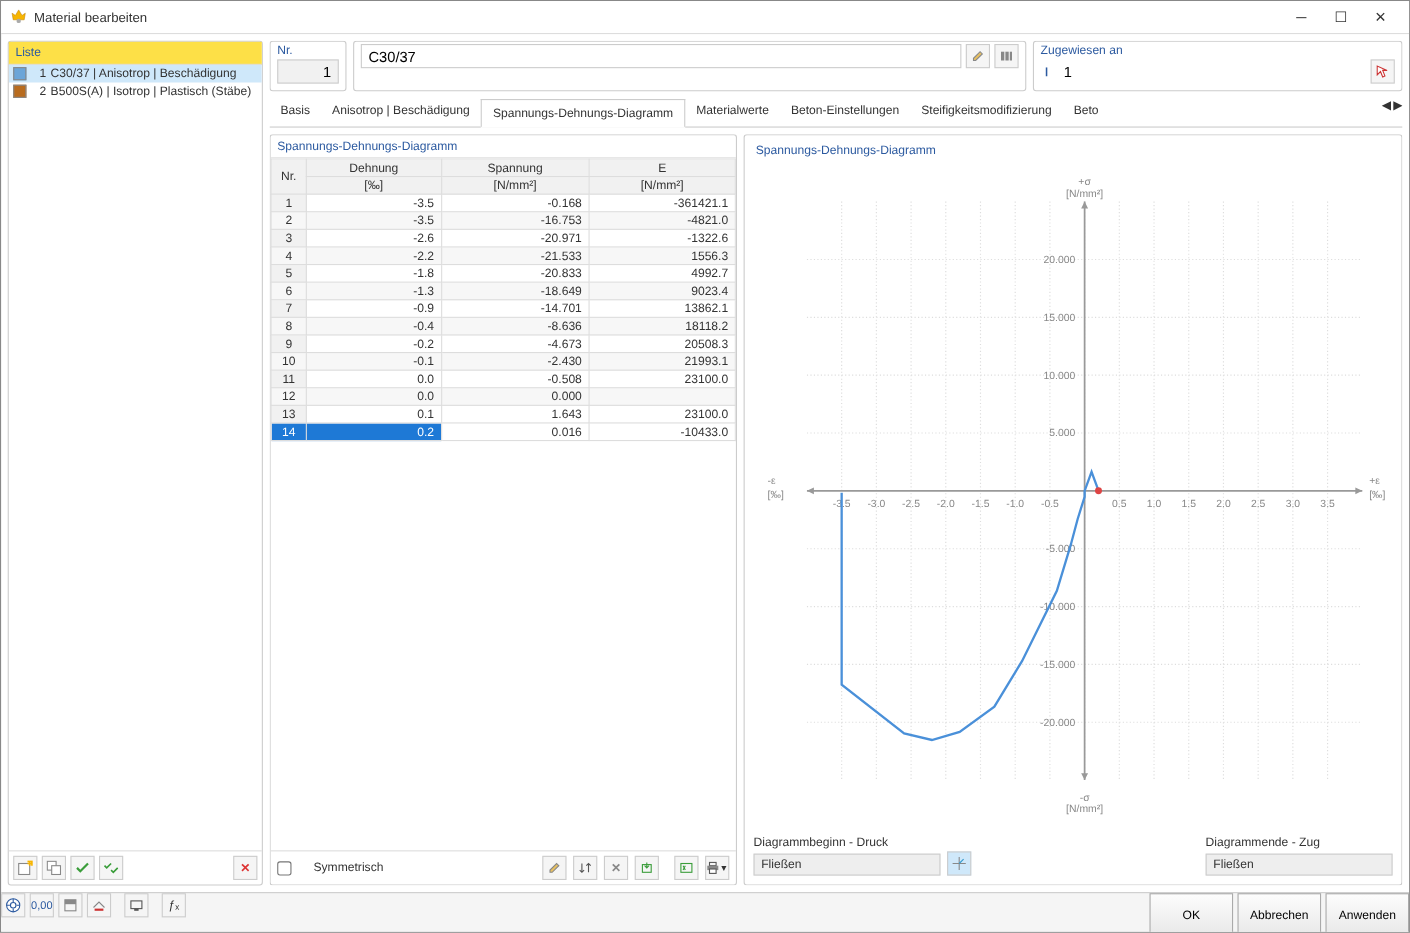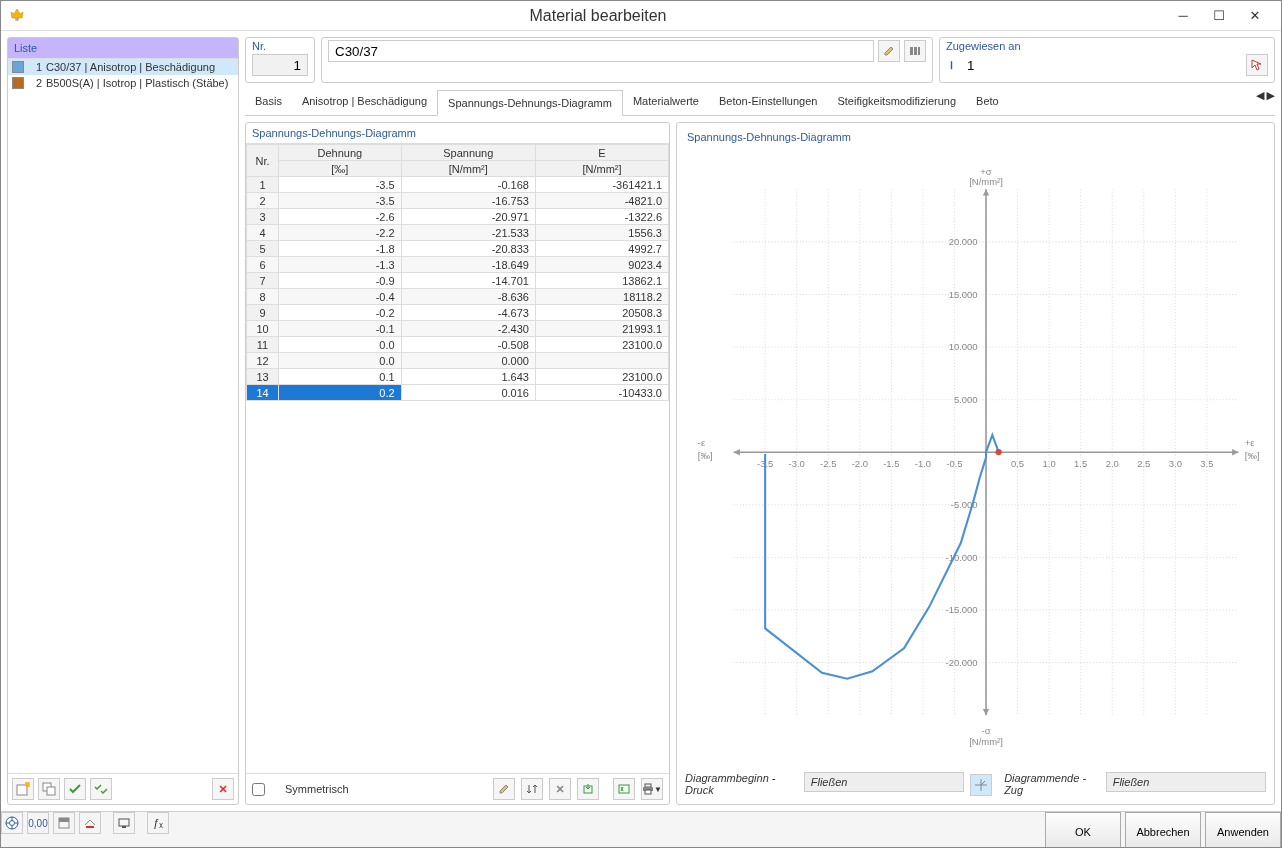--- a/index.html
+++ b/index.html
@@ -1,23 +1,23 @@
 <!DOCTYPE html>
 <html><head>
 <meta charset="utf-8">
 <style>
 * { box-sizing: border-box; margin: 0; padding: 0; }
 body { font-family: "Segoe UI", Tahoma, sans-serif; font-size: 11px; background: #fff; color: #333; width: 1282px; height: 848px; overflow: hidden; display: flex; flex-direction: column; border: 1px solid #888; }
 .titlebar { height: 30px; display: flex; align-items: center; padding: 0 8px; background: #fff; border-bottom: 1px solid #ddd; }
 .titlebar .icon { width: 16px; height: 16px; margin-right: 6px; }
-.titlebar .title { flex: 1; font-size: 16px; text-align: center; }
+.titlebar .title { flex: 1; font-size: 12px; }
 .titlebar .winbtn { width: 36px; height: 24px; display: flex; align-items: center; justify-content: center; cursor: pointer; font-size: 13px; }
 .content { flex: 1; display: flex; padding: 6px; gap: 6px; overflow: hidden; }
 .left-panel { width: 232px; display: flex; flex-direction: column; border: 1px solid #ccc; border-radius: 3px; }
-.panel-header { font-size: 11px; color: #2c5aa0; padding: 4px 6px; border-bottom: 1px solid #ddd; background: #c4b5fd; }
+.panel-header { font-size: 11px; color: #2c5aa0; padding: 4px 6px; border-bottom: 1px solid #ddd; background: #fde047; }
 .list-items { flex: 1; overflow: auto; }
 .list-row { display: flex; align-items: center; padding: 2px 4px; cursor: pointer; gap: 4px; }
 .list-row.selected { background: #cfe8fa; }
 .matcolor { width: 12px; height: 12px; border: 1px solid #888; }
 .matidx { width: 14px; text-align: right; }
 .left-toolbar { display: flex; gap: 4px; padding: 4px; border-top: 1px solid #ddd; }
 .tbtn { width: 22px; height: 22px; border: 1px solid #ccc; background: #f5f5f5; display: flex; align-items: center; justify-content: center; cursor: pointer; font-size: 11px; }
 .right-panel { flex: 1; display: flex; flex-direction: column; gap: 6px; overflow: hidden; }
 .top-fields { display: flex; gap: 6px; }
 .field-box { border: 1px solid #ccc; border-radius: 3px; padding: 2px 6px 6px 6px; }
@@ -41,21 +41,21 @@
 th, td { border: 1px solid #ddd; padding: 1px 6px; text-align: right; font-size: 11px; height: 16px; }
 th { background: #f1f1f1; font-weight: normal; text-align: center; }
 .rownum { background: #f1f1f1; text-align: center; width: 32px; }
 tr.selrow td { background: #1e79d6; color: #fff; }
 tr.selrow td.whitecell { background: #fff; color: #333; }
 tr.even td { background: #f7f7f7; }
 .table-footer { display: flex; align-items: center; padding: 4px 6px; border-top: 1px solid #ddd; gap: 6px; }
 .table-footer .spacer { flex: 1; }
 .chart-area { flex: 1; position: relative; }
 .chart-bottom { display: flex; gap: 6px; padding: 4px; }
-.diag-box { display: flex; flex-direction: row; gap: 4px; font-style: italic; }
+.diag-box { display: flex; flex-direction: column; gap: 4px; }
 .diag-box .dlabel { font-size: 11px; color: #333; }
 .diag-box .dval { background: #eee; border: 1px solid #ccc; width: 170px; height: 20px; padding: 0 6px; display: flex; align-items: center; }
 .diag-icons { display: flex; align-items: flex-end; gap: 4px; }
 .bottom-bar { height: 36px; border-top: 1px solid #ccc; background: #f5f5f5; display: flex; align-items: flex-start; padding: 0 0; gap: 4px; }
 .bottom-bar .spacer { flex: 1; }
 .dlgbtn { min-width: 76px; height: 39px; border: 1px solid #aaa; background: linear-gradient(#fdfdfd,#e8e8e8); cursor: pointer; font-size: 11px; }
 .checkbox { display: flex; align-items: center; gap: 20px; }
 .checkbox input { margin: 0; }
 svg.chart { width: 100%; height: 100%; }
 </style>

